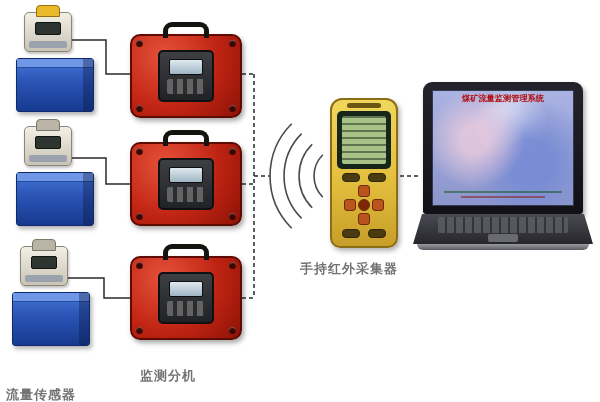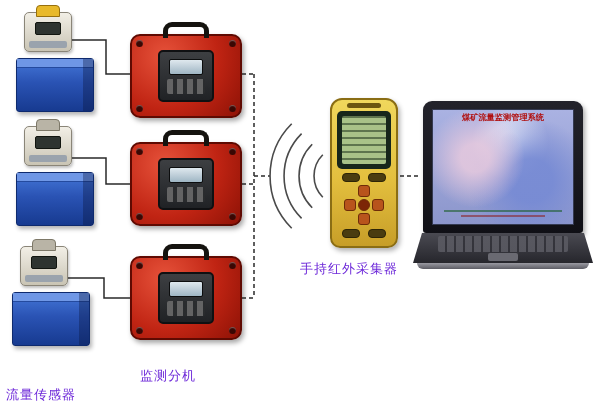--- a/index.html
+++ b/index.html
@@ -100,21 +100,21 @@
   .hh-row .b { flex:1; background:#4a3c10; border:1px solid #2e2506; border-radius:4px; }
   .hh-dpad { position:absolute; left:50%; top:85px; transform:translateX(-50%);
              width:40px; height:40px; }
   .hh-dpad .k { position:absolute; width:12px; height:12px; background:#b8541c;
                 border:1px solid #6e2c08; border-radius:3px; }
   .k.up{left:14px;top:0} .k.dn{left:14px;bottom:0}
   .k.lf{left:0;top:14px} .k.rt{right:0;top:14px}
   .k.ct{left:14px;top:14px;background:#7c2606;border-radius:50%;}
 
   
-  .laptop { position:absolute; left:413px; top:82px; width:180px; height:170px;margin-top:19px; }
+  .laptop { position:absolute; left:413px; top:82px; width:180px; height:170px; }
   .lap-screen {
     position:absolute; left:10px; top:0; width:160px; height:132px;
     background:linear-gradient(180deg,#23232b,#101016);
     border-radius:9px 9px 3px 3px; padding:8px 9px;
     box-shadow:2px 3px 5px rgba(0,0,0,.35);
   }
   .lap-display {
     position:relative; width:100%; height:100%; overflow:hidden;
     border:1px solid #343a52;
     background:
@@ -139,21 +139,21 @@
   .lap-kbd {
     position:absolute; left:14%; right:14%; top:3px; height:16px; border-radius:2px; opacity:.9;
     background:repeating-linear-gradient(90deg,#5a5a62 0 7px,#33333a 7px 9px);
   }
   .lap-pad { position:absolute; left:50%; transform:translateX(-50%); bottom:2px;
              width:30px; height:8px; background:#6a6a72; border-radius:2px; }
   .lap-foot { position:absolute; left:4px; right:4px; top:162px; height:6px;
               background:linear-gradient(180deg,#9a9aa2,#5c5c64); border-radius:0 0 6px 6px; }
 
   
-  .dlabel { position:absolute; color:#6d28d9; font-weight:normal; font-size:13px; letter-spacing:1px; }
+  .dlabel { position:absolute; color:#737373; font-weight:bold; font-size:13px; letter-spacing:1px; }
   .overlay { position:absolute; left:0; top:0; width:600px; height:402px; pointer-events:none; }
 </style>
 </head>
 <body>
 
 <div class="canvas">
 
   <div class="sensor" style="left:16px;top:12px">
     <div class="meter cap-yellow">
       <div class="meter-screen"></div>

